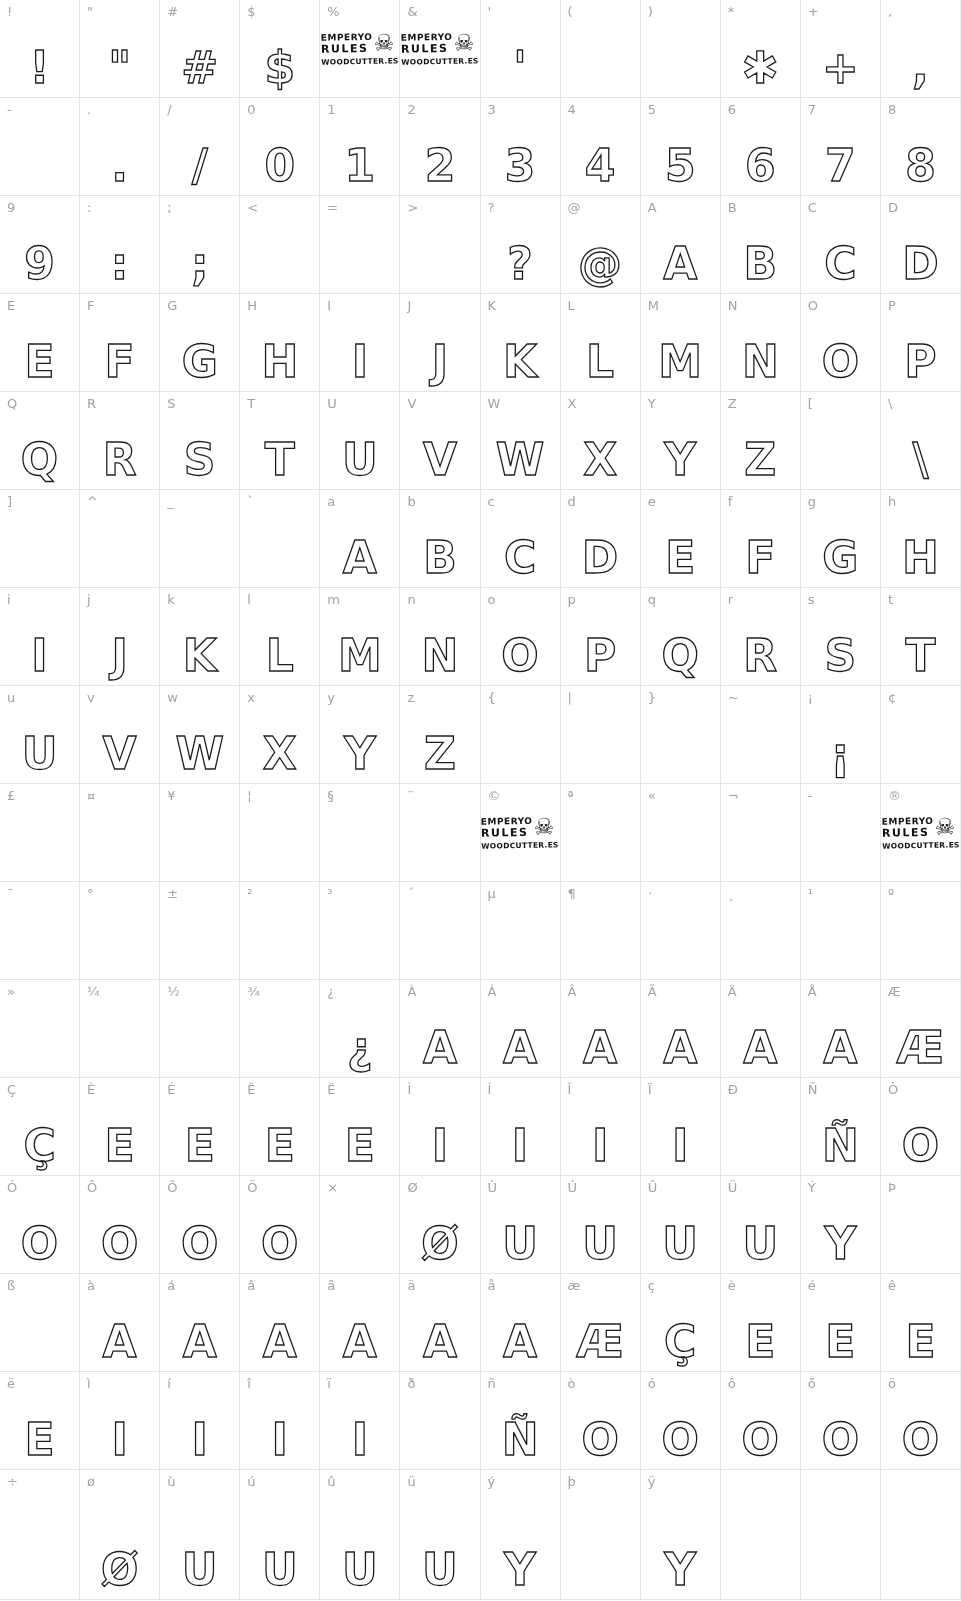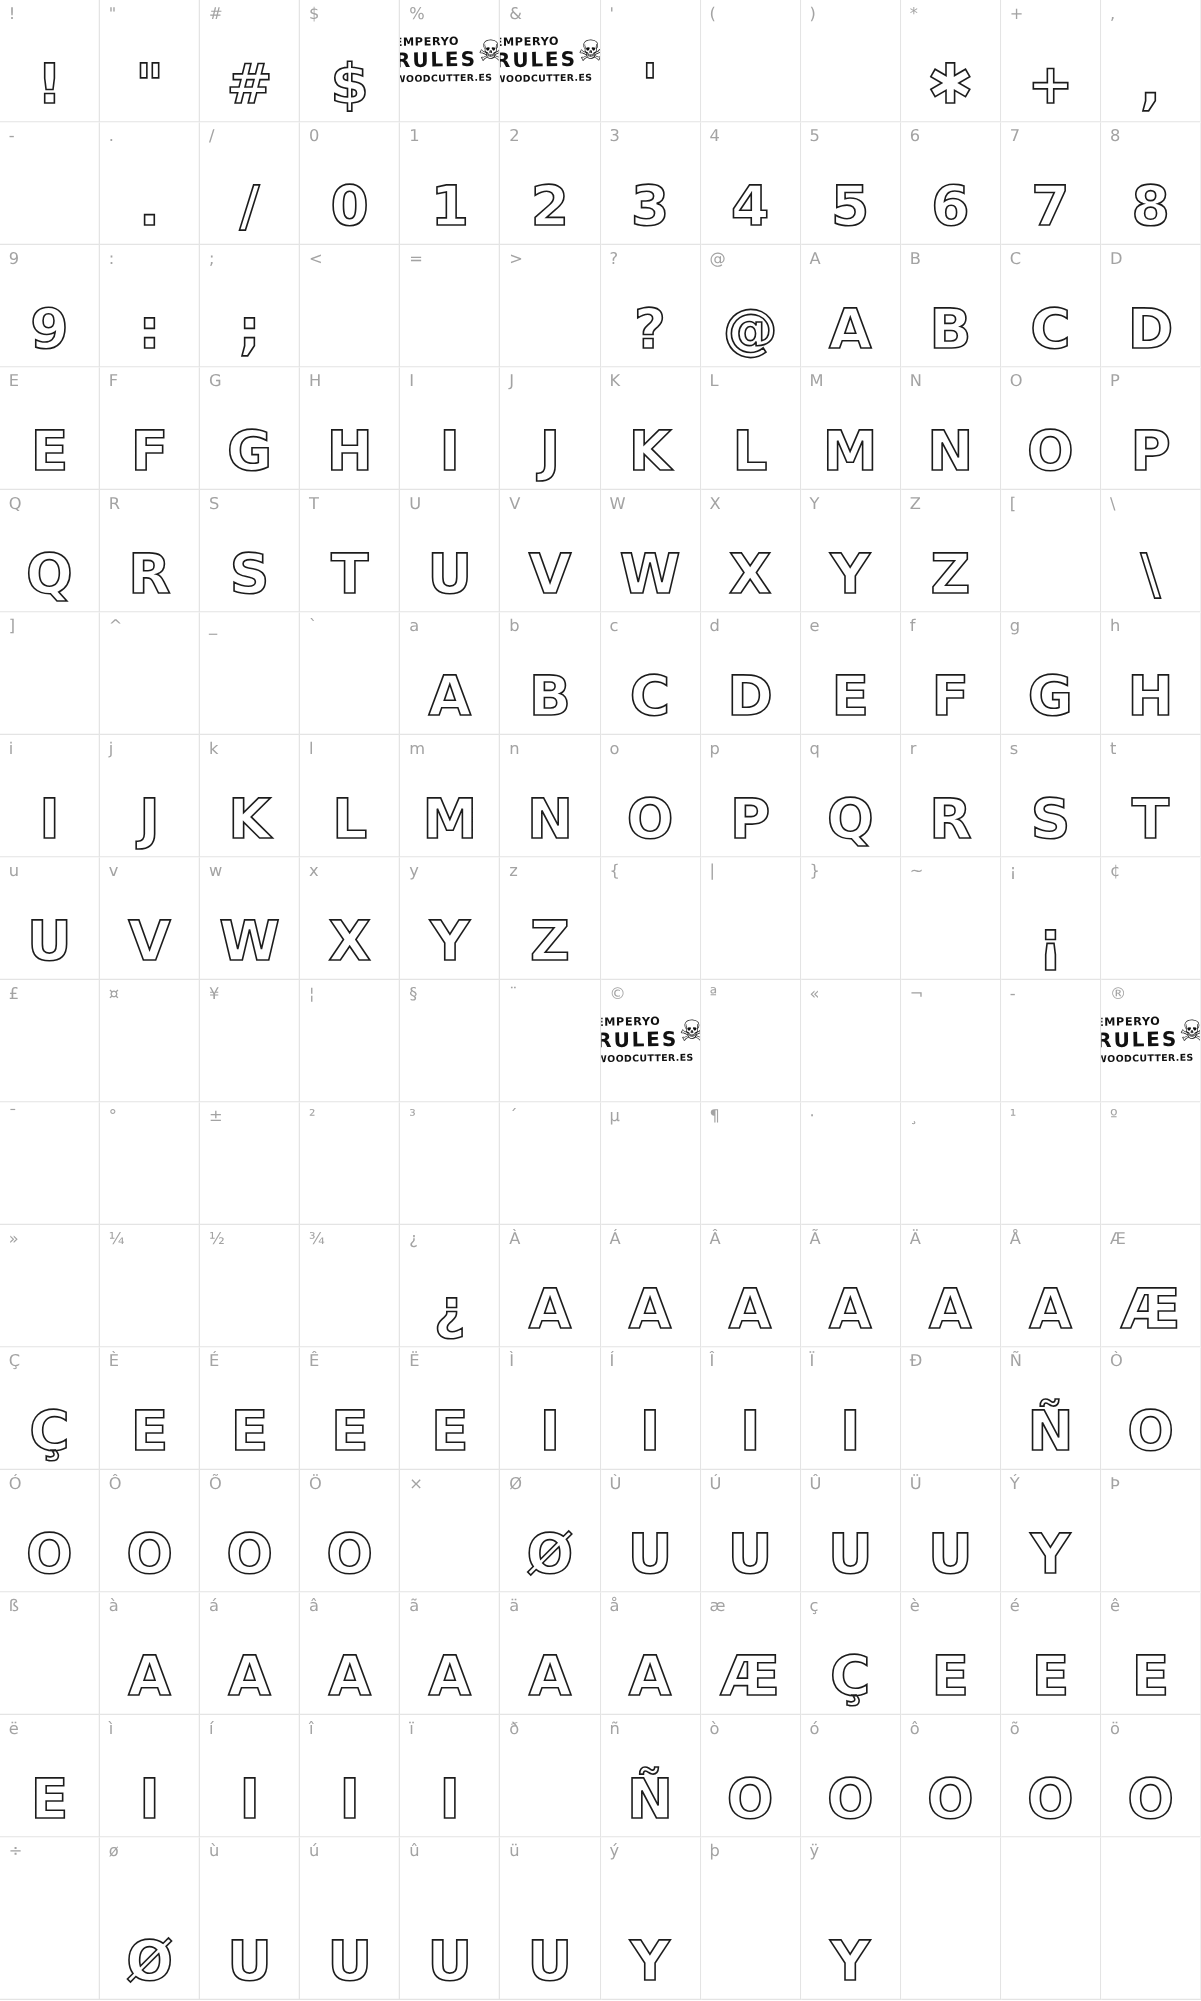--- a/index.html
+++ b/index.html
@@ -56,21 +56,21 @@
     align-items: center;
     justify-content: center;
   }
   .logo-inner {
     color: #111111;
     font-weight: bold;
     transform: rotate(-1deg);
   }
   .logo-top { display: flex; align-items: center; gap: 1px; }
   .logo-l1 { font-size: 9px; letter-spacing: 0.5px; line-height: 1.1; }
-  .logo-l2 { font-size: 16px; letter-spacing: 1.5px; line-height: 1; text-align: right; }
+  .logo-l2 { font-size: 11px; letter-spacing: 1.5px; line-height: 1; }
   .skull { font-size: 23px; line-height: 1; }
   .logo-l3 { font-size: 7.5px; letter-spacing: 0.3px; margin-top: 2px; white-space: nowrap; }
 </style>
 </head>
 <body>
 
 <div class="grid">
     <div class="row">
       <div class="cell">
         <span class="label">!</span>

